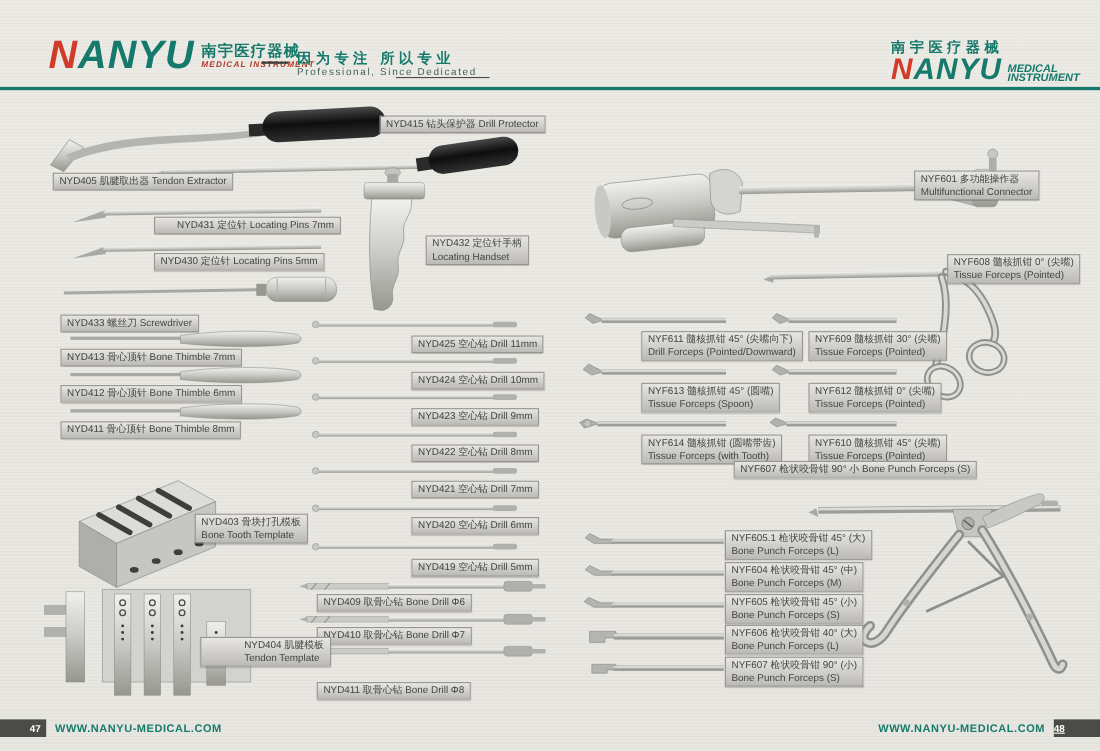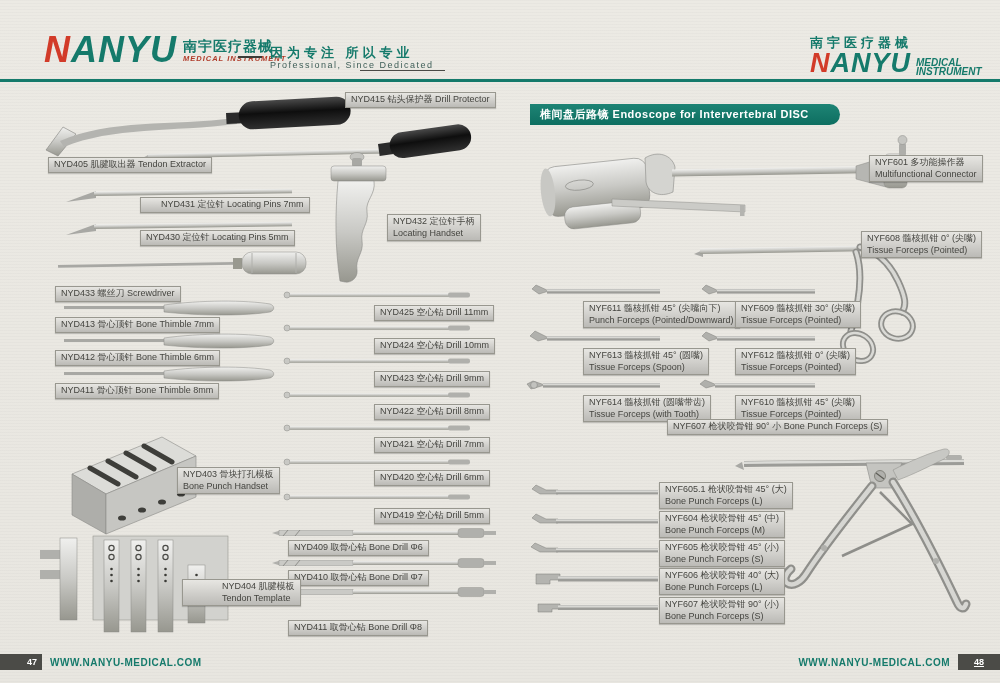--- a/index.html
+++ b/index.html
@@ -34,21 +34,21 @@
     border-radius:0 11px 11px 0;color:#ffffff;font-weight:bold;font-size:11px;
     line-height:21px;padding-left:10px;letter-spacing:0.5px;white-space:nowrap;}
   
   .plabel{position:absolute;background:linear-gradient(180deg,#e7e6e2,#bbbab6);
     border:1px solid #98978f;color:#454540;font-size:9px;line-height:11.5px;
     padding:1px 5px;white-space:nowrap;box-shadow:0 1px 1px rgba(0,0,0,0.18);}
   
   .foot-bar{position:absolute;top:654px;height:16px;background:#4b4b47;color:#ffffff;
     font-size:9px;font-weight:bold;line-height:16px;}
   .foot-bar.left{left:0;width:42px;text-align:right;padding-right:5px;box-sizing:border-box;}
-  .foot-bar.right{left:958px;width:42px;text-align:left;padding-left:16px;box-sizing:border-box;text-decoration:underline;}
+  .foot-bar.right{left:958px;width:42px;text-align:left;padding-left:0;box-sizing:border-box;text-decoration:underline;}
   .foot-url{position:absolute;top:657px;color:#157a6b;font-weight:bold;font-size:10px;letter-spacing:0.5px;white-space:nowrap;}
   .foot-url.left{left:50px;}
   .foot-url.right{right:50px;}
   svg{position:absolute;left:0;top:0;}
 </style>
 </head>
 <body>
 
 <div id="page">
 
@@ -362,24 +362,23 @@
       <div class="nanyu"><span class="nanyu-n">N</span><span class="nanyu-rest">ANYU</span></div>
       <div class="en-stack">
         <div>MEDICAL</div>
         <div>INSTRUMENT</div>
       </div>
     </div>
   </div>
 
   <div class="top-rule"></div>
 
-  <div class="banner">椎间盘后路镜 Endoscope for Intervertebral DISC</div>
 
   <div>
-      <div class="plabel" style="left: 345px; top: 92px;">
+      <div class="plabel" style="left: 345px; top: 105px;">
         <div>NYD415 钻头保护器 Drill Protector</div>
       </div>
       <div class="plabel" style="left: 48px; top: 157px;">
         <div>NYD405 肌腱取出器 Tendon Extractor</div>
       </div>
       <div class="plabel" style="left: 140px; top: 197px; padding-left: 20px;">
         <div>NYD431 定位针 Locating Pins  7mm</div>
       </div>
       <div class="plabel" style="left: 140px; top: 230px;">
         <div>NYD430 定位针 Locating Pins  5mm</div>
@@ -416,46 +415,46 @@
         <div>NYD421 空心钻 Drill  7mm</div>
       </div>
       <div class="plabel" style="left: 374px; top: 470px;">
         <div>NYD420 空心钻 Drill  6mm</div>
       </div>
       <div class="plabel" style="left: 374px; top: 508px;">
         <div>NYD419 空心钻 Drill  5mm</div>
       </div>
       <div class="plabel" style="left: 177px; top: 467px;">
         <div>NYD403 骨块打孔模板</div>
-        <div>Bone Punch Handset</div>
+        <div>Bone Tooth Template</div>
       </div>
       <div class="plabel" style="left: 288px; top: 540px;">
         <div>NYD409 取骨心钻 Bone Drill  Φ6</div>
       </div>
       <div class="plabel" style="left: 288px; top: 570px;">
         <div>NYD410 取骨心钻 Bone Drill  Φ7</div>
       </div>
       <div class="plabel" style="left: 288px; top: 620px;">
         <div>NYD411 取骨心钻 Bone Drill  Φ8</div>
       </div>
       <div class="plabel" style="left: 182px; top: 579px; padding-left: 39px;">
         <div>NYD404 肌腱模板</div>
         <div>Tendon Template</div>
       </div>
-      <div class="plabel" style="left: 869px; top: 155px;">
+      <div class="plabel" style="left: 831px; top: 155px;">
         <div>NYF601 多功能操作器</div>
         <div>Multifunctional Connector</div>
       </div>
       <div class="plabel" style="left: 861px; top: 231px;">
         <div>NYF608 髓核抓钳 0° (尖嘴)</div>
         <div>Tissue Forceps (Pointed)</div>
       </div>
       <div class="plabel" style="left: 583px; top: 301px;">
         <div>NYF611 髓核抓钳 45° (尖嘴向下)</div>
-        <div>Punch Forceps (Pointed/Downward)</div>
+        <div>Drill Forceps (Pointed/Downward)</div>
       </div>
       <div class="plabel" style="left: 735px; top: 301px;">
         <div>NYF609 髓核抓钳 30° (尖嘴)</div>
         <div>Tissue Forceps (Pointed)</div>
       </div>
       <div class="plabel" style="left: 583px; top: 348px;">
         <div>NYF613 髓核抓钳 45° (圆嘴)</div>
         <div>Tissue Forceps (Spoon)</div>
       </div>
       <div class="plabel" style="left: 735px; top: 348px;">

